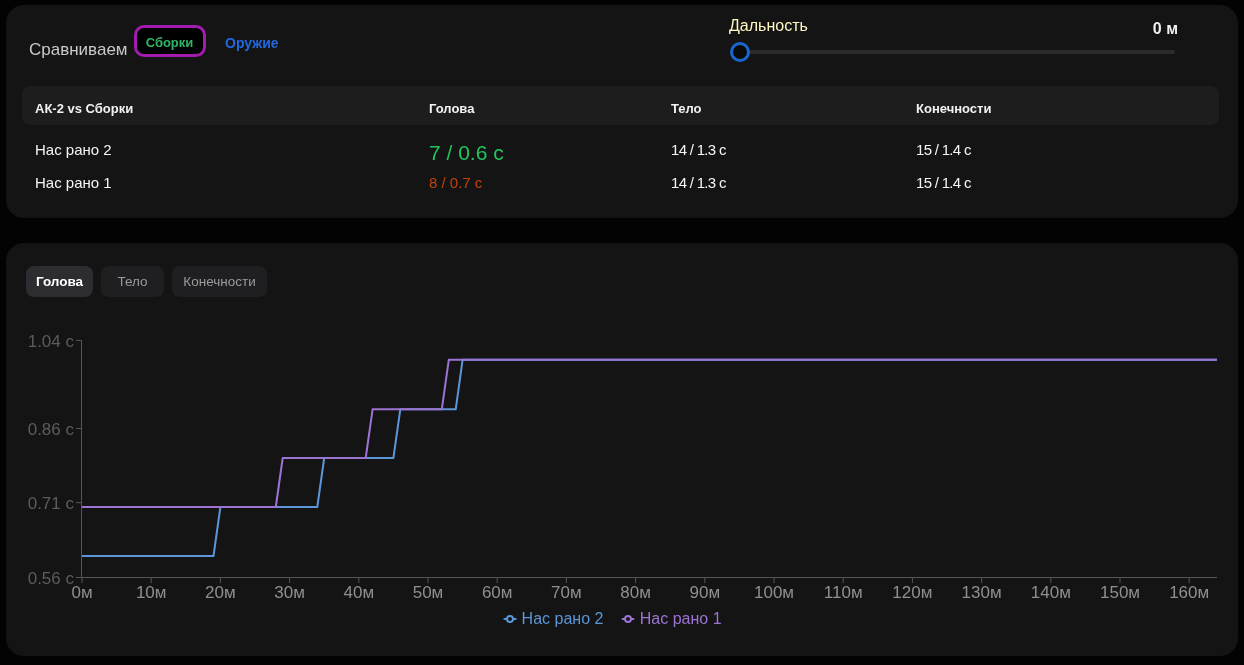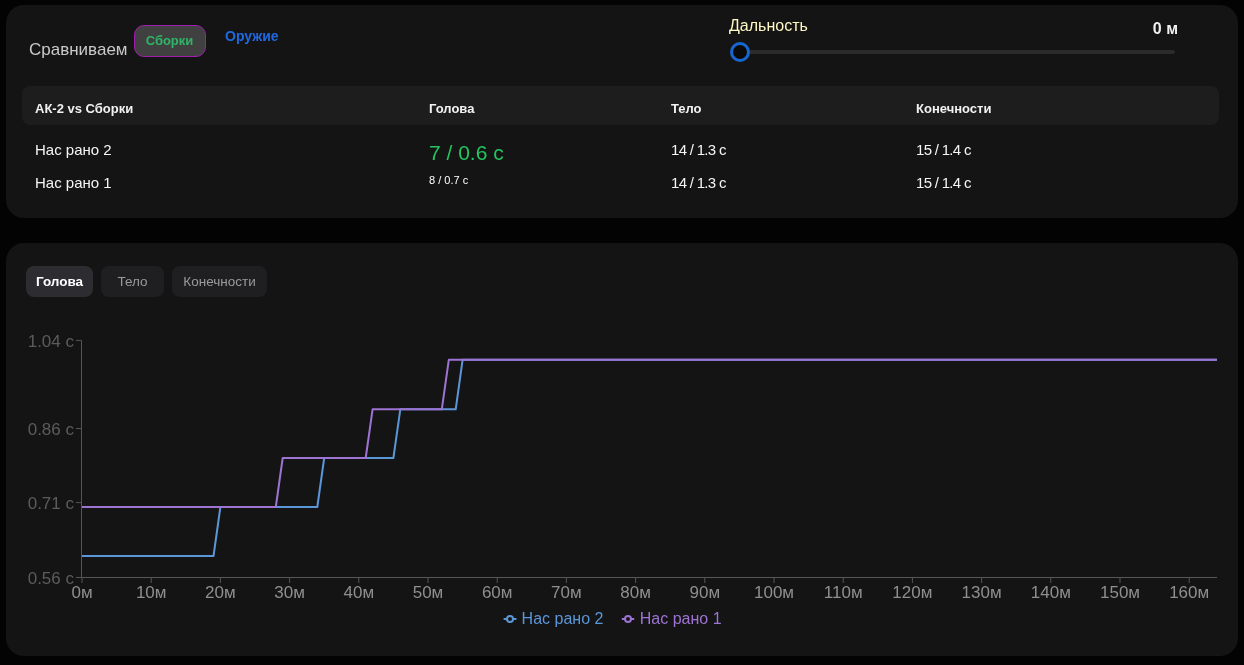--- a/index.html
+++ b/index.html
@@ -6,41 +6,41 @@
     font-family:"Liberation Sans", sans-serif;}
   .panel{position:absolute;background:#141414;border-radius:18px;}
   #p1{left:6px;top:5px;width:1232px;height:213px;}
   #p2{left:6px;top:243px;width:1232px;height:413px;}
   .abs{position:absolute;white-space:nowrap;}
 </style>
 </head>
 <body>
 <div class="panel" id="p1">
   <div class="abs" style="left:23px;top:28px;font-size:17px;color:#c9c9c9;margin-top:7px;">Сравниваем</div>
-  <div class="abs" style="left:127.5px;top:19.5px;width:72px;height:32px;background:#404040;border:1px solid #a21caf;border-radius:10px;box-sizing:border-box;text-align:center;line-height:30px;font-size:13px;font-weight:bold;color:#2eb567;">Сборки</div>
-  <div class="abs" style="left:219px;top:23px;font-size:14px;font-weight:bold;color:#2068e0;">Оружие</div>
+  <div class="abs" style="left:127.5px;top:19.5px;width:72px;height:32px;background:#000000;border:3px solid #a21caf;border-radius:10px;box-sizing:border-box;text-align:center;line-height:30px;font-size:13px;font-weight:bold;color:#2eb567;">Сборки</div>
+  <div class="abs" style="left:219px;top:30px;font-size:14px;font-weight:bold;color:#2068e0;">Оружие</div>
 
   <div class="abs" style="left:723px;top:12px;font-size:16px;color:#fef9c3;">Дальность</div>
   <div class="abs" style="right:60px;top:15px;font-size:16px;font-weight:bold;color:#f0f0f0;">0 м</div>
   <div class="abs" style="left:729px;top:45px;width:440px;height:4px;background:#2b2b2b;border-radius:2px;"></div>
   <div class="abs" style="left:724px;top:37px;width:20px;height:20px;border-radius:50%;border:3px solid #1767d2;background:#0a0a0a;box-sizing:border-box;"></div>
 
   <div class="abs" style="left:16px;top:81px;width:1197px;height:39px;background:#1d1d1d;border-radius:8px;"></div>
   <div class="abs" style="left:29px;top:96px;font-size:13px;font-weight:bold;color:#f2f2f2;">АК-2 vs Сборки</div>
   <div class="abs" style="left:423px;top:96px;font-size:13px;font-weight:bold;color:#f2f2f2;">Голова</div>
   <div class="abs" style="left:665px;top:96px;font-size:13px;font-weight:bold;color:#f2f2f2;">Тело</div>
   <div class="abs" style="left:910px;top:96px;font-size:13px;font-weight:bold;color:#f2f2f2;">Конечности</div>
 
   <div class="abs" style="left:29px;top:136px;font-size:15px;color:#f5f5f5;">Нас рано 2</div>
   <div class="abs" style="left:423px;top:136px;font-size:21px;color:#22c55e;">7 / 0.6 с</div>
   <div class="abs" style="left:665px;top:136px;font-size:15px;letter-spacing:-0.7px;color:#f5f5f5;">14 / 1.3 с</div>
   <div class="abs" style="left:910px;top:136px;font-size:15px;letter-spacing:-0.7px;color:#f5f5f5;">15 / 1.4 с</div>
 
   <div class="abs" style="left:29px;top:169px;font-size:15px;color:#f5f5f5;">Нас рано 1</div>
-  <div class="abs" style="left:423px;top:169px;font-size:11px;color:#ffffff;">8 / 0.7 с</div>
+  <div class="abs" style="left:423px;top:169px;font-size:15px;color:#c2410c;">8 / 0.7 с</div>
   <div class="abs" style="left:665px;top:169px;font-size:15px;letter-spacing:-0.7px;color:#f5f5f5;">14 / 1.3 с</div>
   <div class="abs" style="left:910px;top:169px;font-size:15px;letter-spacing:-0.7px;color:#f5f5f5;">15 / 1.4 с</div>
 </div>
 
 <div class="panel" id="p2">
   <div class="abs" style="left:20px;top:23px;width:67px;height:31px;background:#2c2c31;border-radius:8px;text-align:center;line-height:31px;font-size:13.5px;font-weight:bold;color:#ffffff;">Голова</div>
   <div class="abs" style="left:95px;top:23px;width:63px;height:31px;background:#1f1f22;border-radius:8px;text-align:center;line-height:31px;font-size:13.5px;color:#9a9a9a;">Тело</div>
   <div class="abs" style="left:166px;top:23px;width:95px;height:31px;background:#1f1f22;border-radius:8px;text-align:center;line-height:31px;font-size:13.5px;color:#9a9a9a;">Конечности</div>
 
   <svg class="abs" style="left:0;top:0;" width="1232" height="413" viewBox="0 0 1232 413">

